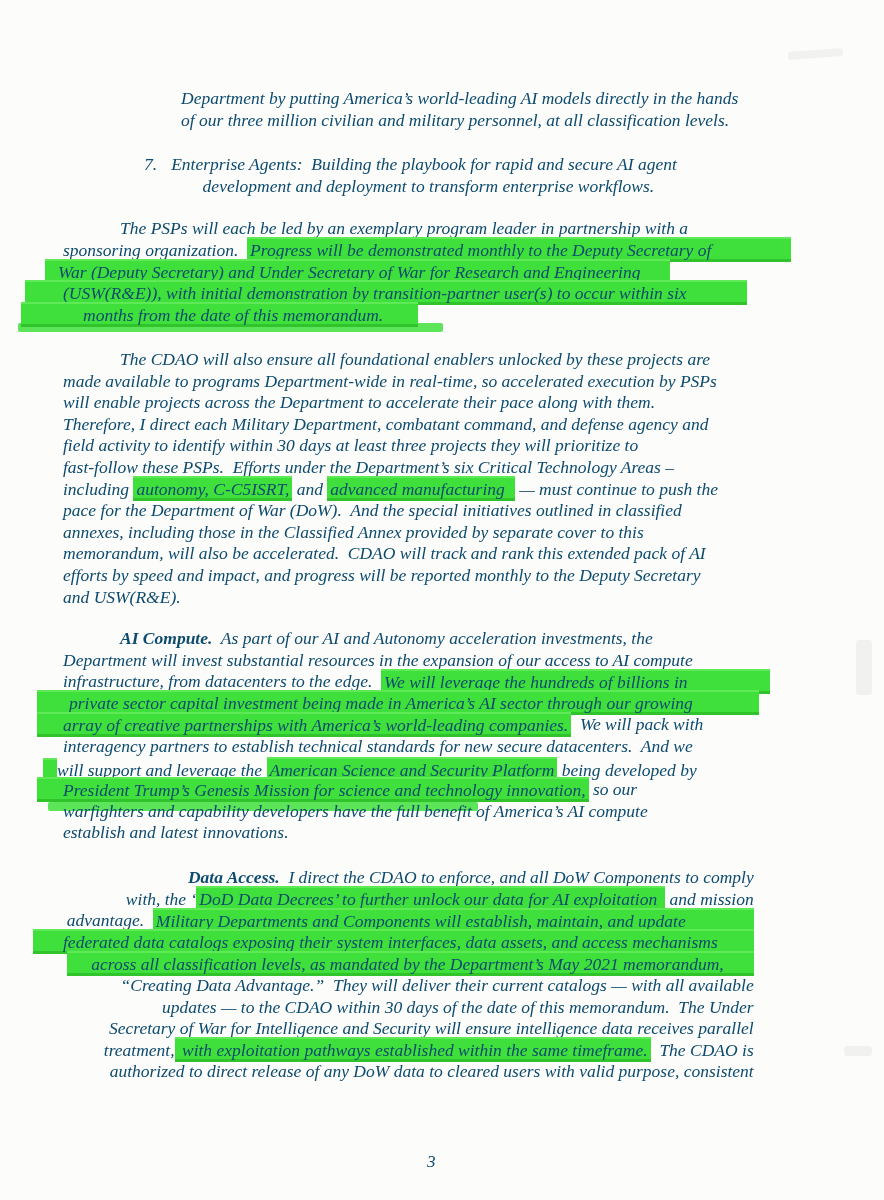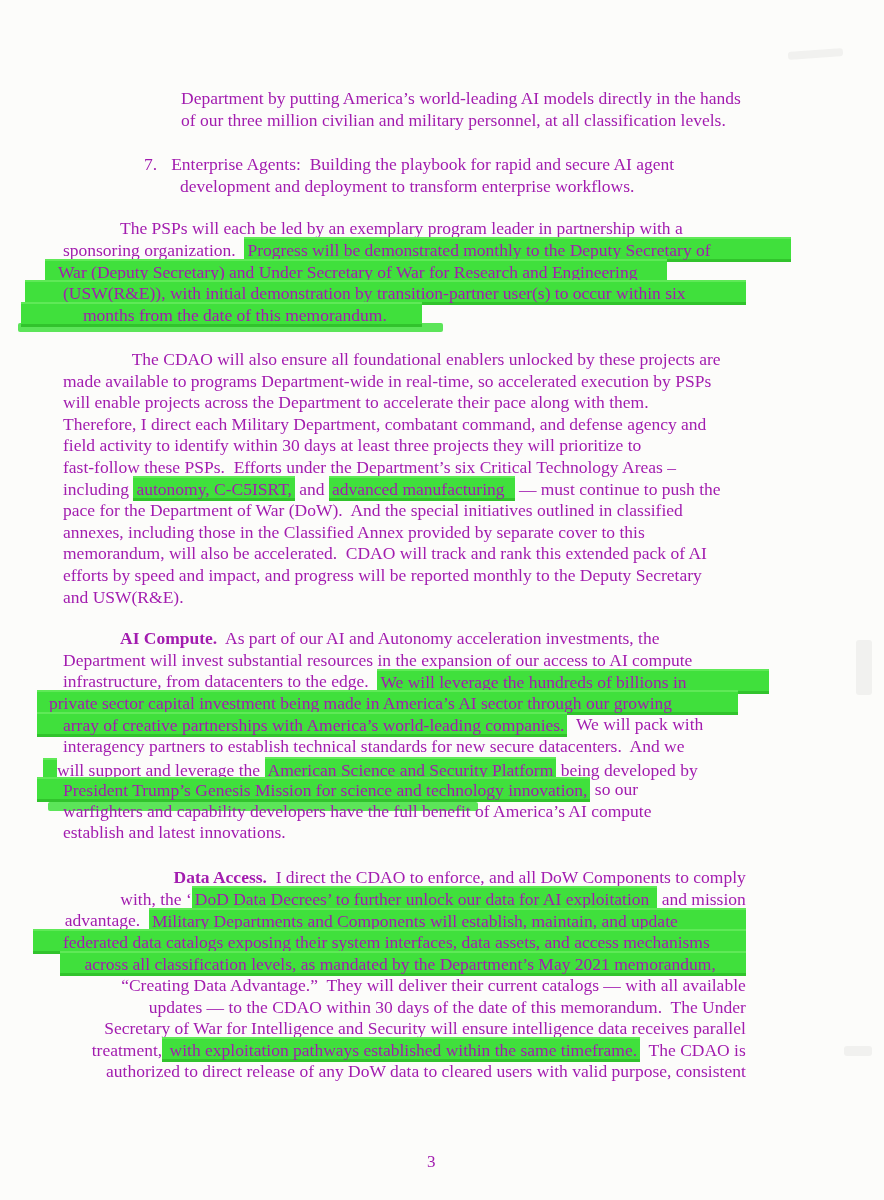--- a/index.html
+++ b/index.html
@@ -4,21 +4,22 @@
 <style>
   html,body{margin:0;padding:0;background:#e8e8e8;}
   .page{
     position:relative;
     width:884px;height:1200px;
     margin:0 auto;
     background:#fcfcfa;
     overflow:hidden;
     font-family:"Liberation Serif","DejaVu Serif",serif;
     font-size:17.5px;
-    color:#a21caf;
+    color:#0c4a6e;
+    font-style:italic;
   }
   .block{position:absolute;}
   .line{white-space:pre;line-height:21.6px;height:21.6px;}
   .run{background:transparent;}
   .hl{
     background:var(--hl,#40e03c);
     box-shadow: inset 0 -3px 0 rgba(30,160,24,0.45), inset 0 2px 0 rgba(120,240,110,0.55);
     padding:2.5px 3px;
   }
   .bold{font-weight:bold;}
@@ -41,48 +42,48 @@
   <div class="smudge" style="left:856px;top:640px;width:16px;height:55px;"></div>
   <div class="smudge" style="left:844px;top:1046px;width:28px;height:10px;"></div>
 
   <div id="text-layer">
       <div class="block" style="left: 181px; top: 88px;">
         <div class="line"><span class="run">Department by putting America’s world-leading AI models directly in the hands</span></div>
         <div class="line"><span class="run">of our three million civilian and military personnel, at all classification levels.</span></div>
       </div>
       <div class="block" style="left: 144px; top: 154px;">
         <div class="line"><span class="run" style="margin-right: 14px;">7.</span><span class="run">Enterprise Agents:  Building the playbook for rapid and secure AI agent</span></div>
-        <div class="line" style="padding-left: 36px;"><span class="run">development and deployment to transform enterprise workflows.</span></div>
+        <div class="line" style="padding-left: 36px; text-align: center;"><span class="run">development and deployment to transform enterprise workflows.</span></div>
       </div>
       <div class="block" style="left: 63px; top: 218px;">
         <div class="line" style="padding-left: 57px;"><span class="run">The PSPs will each be led by an exemplary program leader in partnership with a</span></div>
         <div class="line"><span class="run">sponsoring organization.  </span><span class="hl" style="padding-right: 80px;">Progress will be demonstrated monthly to the Deputy Secretary of</span></div>
         <div class="line"><span class="hl" style="margin-left: -18px; padding-left: 13px; padding-right: 30px; margin-top: 29px;">War (Deputy Secretary) and Under Secretary of War for Research and Engineering</span></div>
         <div class="line"><span class="hl" style="margin-left: -38px; padding-left: 38px; padding-right: 60px;">(USW(R&amp;E)), with initial demonstration by transition-partner user(s) to occur within six</span></div>
         <div class="line"><span class="hl" style="margin-left: -42px; padding-left: 62px; padding-right: 35px;">months from the date of this memorandum.</span></div>
       </div>
       <div class="block" style="left: 63px; top: 349px;">
-        <div class="line" style="padding-left: 57px; text-align: right;"><span class="run">The CDAO will also ensure all foundational enablers unlocked by these projects are</span></div>
+        <div class="line" style="padding-left: 57px;"><span class="run">The CDAO will also ensure all foundational enablers unlocked by these projects are</span></div>
         <div class="line"><span class="run">made available to programs Department-wide in real-time, so accelerated execution by PSPs</span></div>
         <div class="line"><span class="run">will enable projects across the Department to accelerate their pace along with them.</span></div>
         <div class="line"><span class="run">Therefore, I direct each Military Department, combatant command, and defense agency and</span></div>
         <div class="line"><span class="run">field activity to identify within 30 days at least three projects they will prioritize to</span></div>
         <div class="line"><span class="run">fast-follow these PSPs.  Efforts under the Department’s six Critical Technology Areas –</span></div>
         <div class="line"><span class="run">including </span><span class="hl">autonomy, C-C5ISRT,</span><span class="run"> and </span><span class="hl" style="padding-right: 10px;">advanced manufacturing</span><span class="run"> — must continue to push the</span></div>
         <div class="line"><span class="run">pace for the Department of War (DoW).  And the special initiatives outlined in classified</span></div>
         <div class="line"><span class="run">annexes, including those in the Classified Annex provided by separate cover to this</span></div>
         <div class="line"><span class="run">memorandum, will also be accelerated.  CDAO will track and rank this extended pack of AI</span></div>
         <div class="line"><span class="run">efforts by speed and impact, and progress will be reported monthly to the Deputy Secretary</span></div>
         <div class="line"><span class="run">and USW(R&amp;E).</span></div>
       </div>
       <div class="block" style="left: 63px; top: 628px;">
         <div class="line" style="padding-left: 57px;"><span class="run bold">AI Compute.</span><span class="run">  As part of our AI and Autonomy acceleration investments, the</span></div>
         <div class="line"><span class="run">Department will invest substantial resources in the expansion of our access to AI compute</span></div>
         <div class="line"><span class="run">infrastructure, from datacenters to the edge.  </span><span class="hl" style="padding-right: 82px;">We will leverage the hundreds of billions in</span></div>
-        <div class="line"><span class="hl" style="margin-left: -26px; padding-left: 12px; padding-right: 66px;">private sector capital investment being made in America’s AI sector through our growing</span></div>
+        <div class="line"><span class="hl" style="margin-left: -26px; padding-left: 32px; padding-right: 66px;">private sector capital investment being made in America’s AI sector through our growing</span></div>
         <div class="line"><span class="hl" style="margin-left: -26px; padding-left: 26px;">array of creative partnerships with America’s world-leading companies.</span><span class="run">  We will pack with</span></div>
         <div class="line"><span class="run">interagency partners to establish technical standards for new secure datacenters.  And we</span></div>
         <div class="line"><span class="hl bar" style="width: 14px; margin-left: -20px;"></span><span class="run">will support and leverage the </span><span class="hl">American Science and Security Platform</span><span class="run"> being developed by</span></div>
         <div class="line"><span class="hl" style="margin-left: -26px; padding-left: 26px;">President Trump’s Genesis Mission for science and technology innovation,</span><span class="run"> so our</span></div>
         <div class="line"><span class="run">warfighters and capability developers have the full benefit of America’s AI compute</span></div>
         <div class="line"><span class="run">establish and latest innovations.</span></div>
       </div>
       <div class="block" style="left: 63px; top: 867px; text-align: right;">
         <div class="line" style="padding-left: 57px;"><span class="run bold">Data Access.</span><span class="run">  I direct the CDAO to enforce, and all DoW Components to comply</span></div>
         <div class="line"><span class="run">with, the ‘</span><span class="hl" style="padding-right: 8px;">DoD Data Decrees’ to further unlock our data for AI exploitation</span><span class="run"> and mission</span></div>

